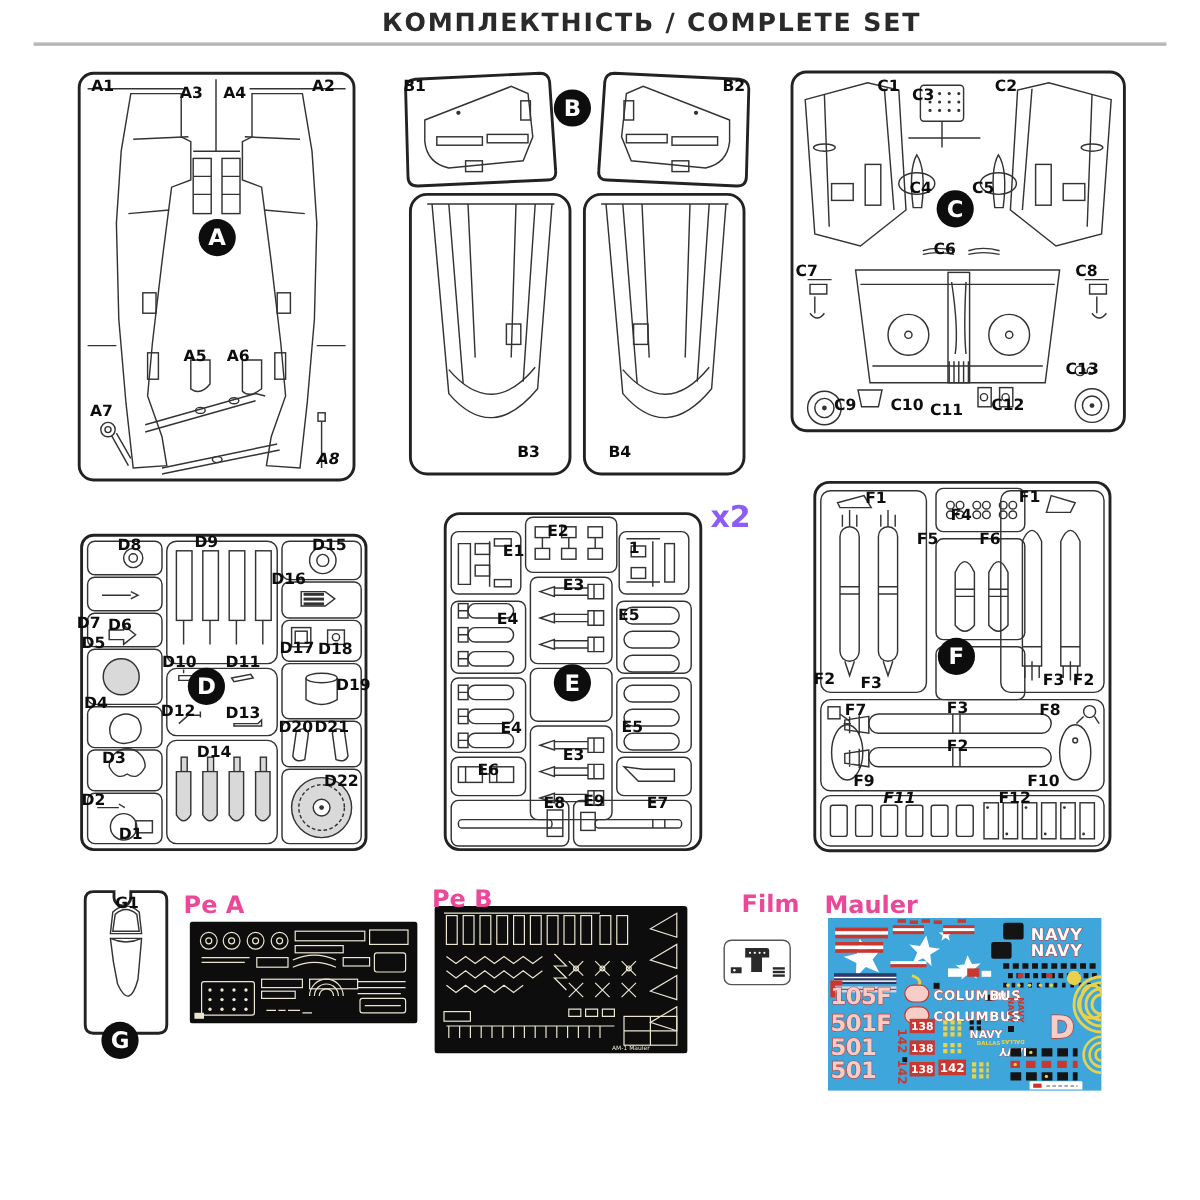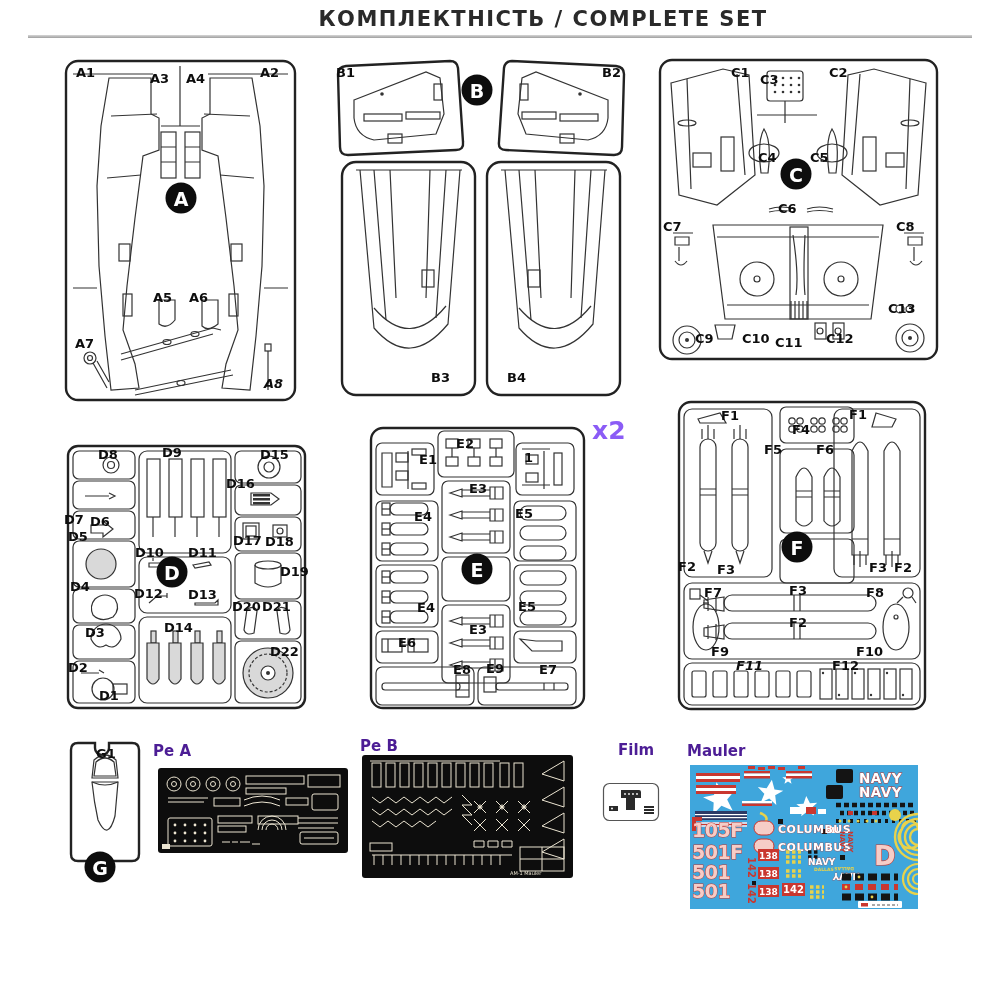--- a/index.html
+++ b/index.html
@@ -8,21 +8,21 @@
   #title{position:absolute;top:7px;left:0;width:100%;text-align:center;
          font-size:21px;font-weight:bold;letter-spacing:1.5px;color:#2a2a2a;margin-left:43px;}
   #rule{position:absolute;top:35px;left:28px;width:944px;height:3px;
         background:linear-gradient(#d6d6d6,#9f9f9f);}
   .panel-svg{position:absolute;}
   #labels{position:absolute;left:0;top:0;width:1000px;height:1000px;pointer-events:none;z-index:6;}
   .part-label{position:absolute;font-weight:bold;font-size:13px;line-height:1;color:#0d0d0d;white-space:nowrap;}
   .badge{position:absolute;width:31px;height:31px;border-radius:50%;background:#0d0d0d;color:#fff;
          display:flex;align-items:center;justify-content:center;font-weight:bold;font-size:19px;
          transform:translate(-50%,-50%);z-index:5;}
-  .section-label{position:absolute;font-weight:bold;font-size:15px;color:#4c1d95;z-index:4;}
+  .section-label{position:absolute;font-weight:bold;font-size:20px;color:#ec4899;z-index:4;}
   #x2{position:absolute;left:592px;top:416px;font-size:25px;font-weight:bold;color:#8b5cf6;z-index:4;}
   
   .ln{stroke:#333;stroke-width:1.2;fill:none;}
   .ln2{stroke:#222;stroke-width:2.4;fill:none;}
   .fillg{fill:#d9d9d9;stroke:#333;stroke-width:1.2;}
   .pe{stroke:#ece5d2;stroke-width:1;fill:none;}
   .pef{fill:#ece5d2;}
   
   .dnavy{font:bold 13.5px "DejaVu Sans",sans-serif;fill:#fff;stroke:#c9372f;stroke-width:0.9px;paint-order:stroke;letter-spacing:.5px;}
   .dcol{font:bold 11px "DejaVu Sans",sans-serif;fill:#fff;stroke:#c9372f;stroke-width:.7px;paint-order:stroke;letter-spacing:.5px;}

